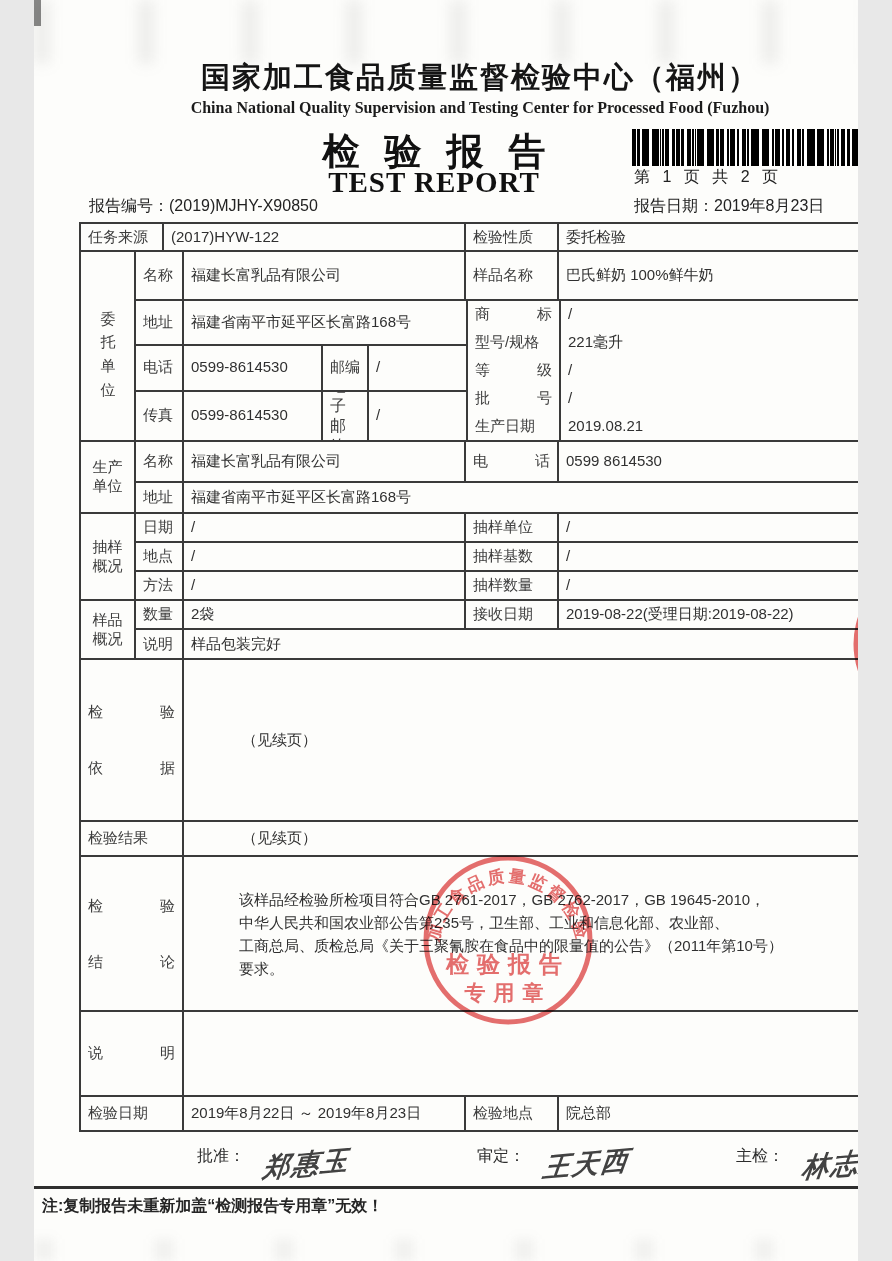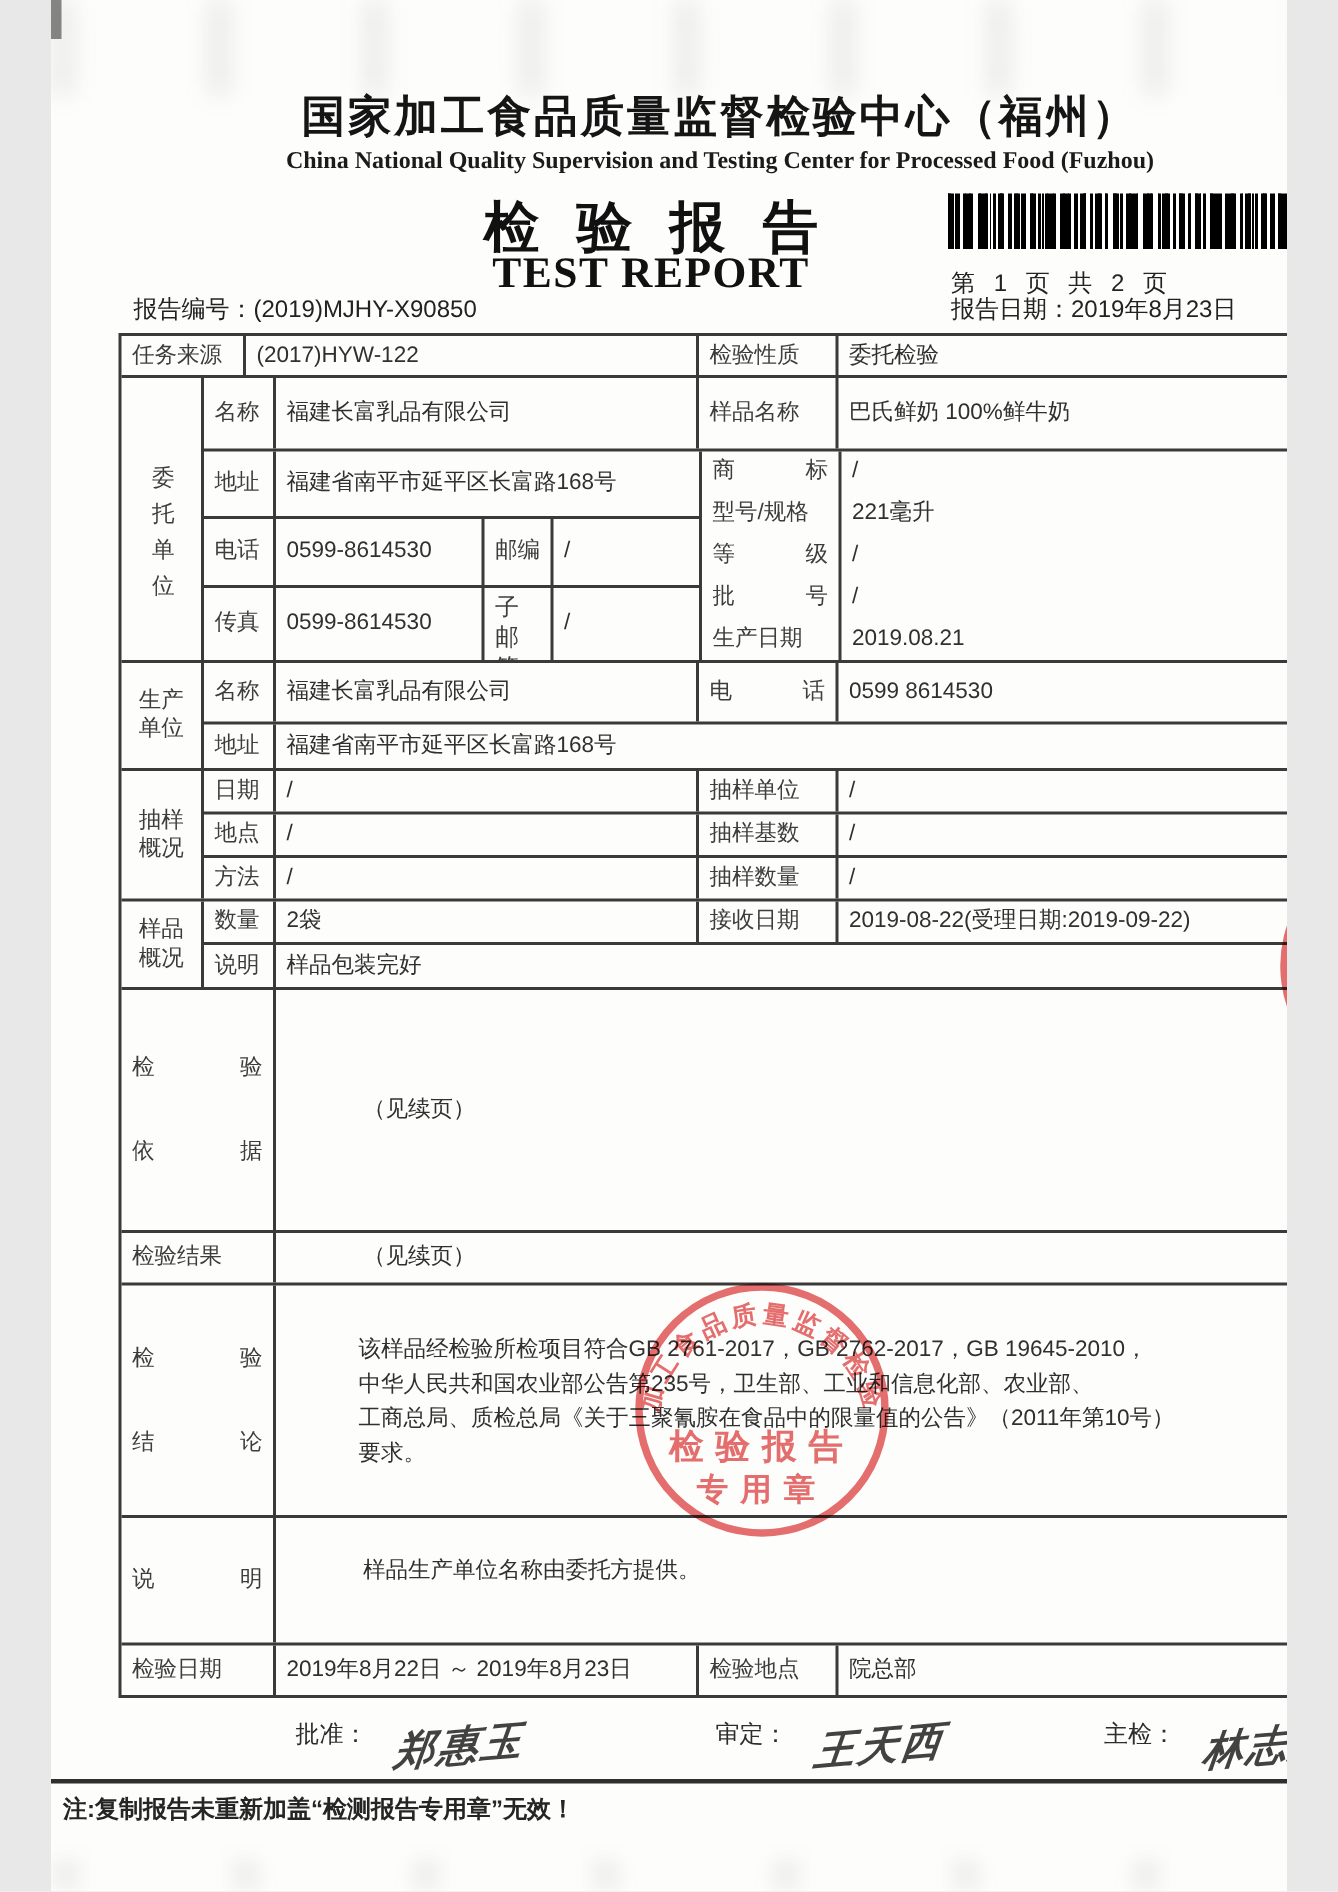--- a/index.html
+++ b/index.html
@@ -28,21 +28,21 @@
     font-size:37px;font-weight:700;letter-spacing:25px;text-indent:25px;color:#111;}
   .title-en{position:absolute;left:150px;top:166px;width:500px;text-align:center;
     font-family:"Liberation Serif","DejaVu Serif",serif;
     font-size:29px;font-weight:700;letter-spacing:1px;color:#111;}
   .barcode{position:absolute;left:598px;top:129px;width:272px;height:37px;
     background-image:
       repeating-linear-gradient(90deg,#000 0 2px,#fff 2px 5px),
       repeating-linear-gradient(90deg,#000 0 4px,#fff 4px 11px),
       repeating-linear-gradient(90deg,#000 0 1px,#fff 1px 7px);
     background-blend-mode:multiply;}
-  .page-info{position:absolute;left:600px;top:179px;font-size:16px;letter-spacing:4px;color:#222;}
+  .page-info{position:absolute;left:600px;top:167px;font-size:16px;letter-spacing:4px;color:#222;}
   .report-no{position:absolute;left:55px;top:196px;font-size:16px;color:#222;}
   .report-date{position:absolute;left:600px;top:196px;font-size:16px;color:#222;}
 
   
   .tbl{position:absolute;left:45px;top:222px;width:800px;box-sizing:border-box;
     border:2px solid #3a3a3a;display:flex;flex-direction:column;background:transparent;}
   .trow{display:flex;box-sizing:border-box;min-height:0;}
   .col{display:flex;flex-direction:column;box-sizing:border-box;min-width:0;}
   .cell{box-sizing:border-box;display:flex;align-items:center;padding:1px 7px;
     font-size:15px;line-height:1.25;overflow:hidden;}
@@ -221,21 +221,21 @@
     </div>
 
     <div class="trow bb" style="height:59px">
       <div class="cell grp br w-grp">样品
 概况</div>
       <div class="col" style="flex:1">
         <div class="trow bb" style="height:29px">
           <div class="cell lbl br w-lbl">数量</div>
           <div class="cell val br w-lval">2袋</div>
           <div class="cell lbl br w-rlbl">接收日期</div>
-          <div class="cell val w-rval">2019-08-22(受理日期:2019-09-22)</div>
+          <div class="cell val w-rval">2019-08-22(受理日期:2019-08-22)</div>
         </div>
         <div class="trow" style="flex:1">
           <div class="cell lbl br w-lbl">说明</div>
           <div class="cell val" style="flex:1">样品包装完好</div>
         </div>
       </div>
     </div>
 
     <div class="trow bb" style="height:162px">
       <div class="cell br w-big" style="align-items:center">
@@ -258,21 +258,20 @@
       <div class="cell val pre" style="flex:1;padding-left:55px;font-size:15px;line-height:23px">该样品经检验所检项目符合GB 2761-2017，GB 2762-2017，GB 19645-2010，
 中华人民共和国农业部公告第235号，卫生部、工业和信息化部、农业部、
 工商总局、质检总局《关于三聚氰胺在食品中的限量值的公告》（2011年第10号）
 要求。</div>
     </div>
 
     <div class="trow bb" style="height:85px">
       <div class="cell br w-big">
           <span class="lbl spread" style="width:100%">说明</span>
         </div>
-      <div class="cell val" style="flex:1;padding-left:58px;align-items:flex-start;padding-top:26px">样品生产单位名称由委托方提供。</div>
     </div>
 
     <div class="trow" style="height:33px">
       <div class="cell lbl br w-big">检验日期</div>
       <div class="cell val br" style="flex:0 0 282px">2019年8月22日 ～ 2019年8月23日</div>
       <div class="cell lbl br w-rlbl">检验地点</div>
       <div class="cell val w-rval">院总部</div>
     </div>
   </div>
 

